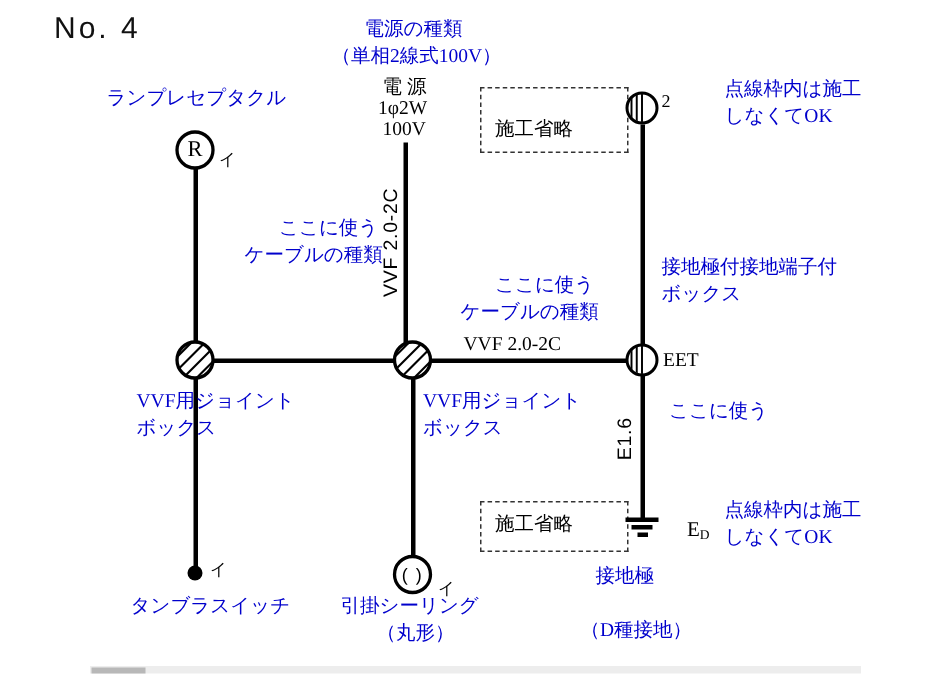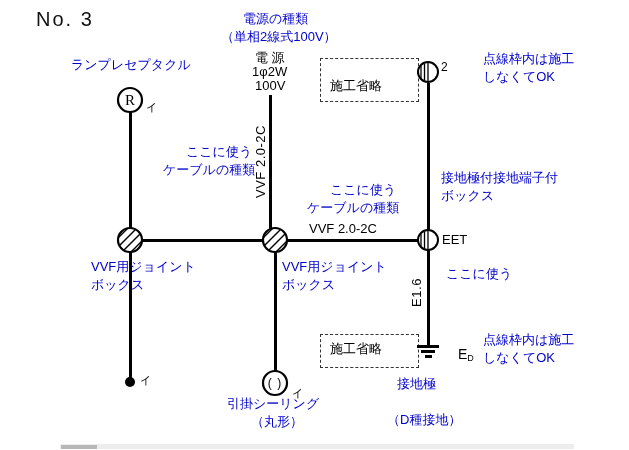--- a/index.html
+++ b/index.html
@@ -1,18 +1,18 @@
 <!DOCTYPE html>
 <html><head>
 <meta charset="utf-8">
 <style>
   html,body{margin:0;padding:0;background:#ffffff;}
   body{font-family:"Liberation Sans","DejaVu Sans",sans-serif;}
   #canvas{position:relative;width:629px;height:450px;background:#ffffff;overflow:hidden;}
-  .t{position:absolute;white-space:nowrap;font-size:13px;line-height:1.2;color:#000;}
+  .t{position:absolute;white-space:nowrap;font-size:13px;line-height:1.2;color:#000;font-family:Liberation Serif, serif;}
   .blue{color:#0000cc;}
   .small{font-size:11px;}
   .title{position:absolute;font-size:20px;letter-spacing:2px;color:#111;font-weight:500;white-space:nowrap;}
   .wire{position:absolute;background:#000;}
   .dashbox{position:absolute;border:1.5px dashed #333;background:transparent;}
   .vtext{position:absolute;font-size:13px;color:#000;text-align:center;transform:rotate(-90deg);transform-origin:center center;white-space:nowrap;letter-spacing:0.5px;height:15px;line-height:15px;}
   .sym{position:absolute;}
   .letter{position:absolute;left:0;top:0;width:100%;height:100%;display:flex;align-items:center;justify-content:center;color:#000;}
   .letter-r{font-family:"Liberation Serif","DejaVu Serif",serif;font-size:15px;}
   .letter-paren{font-size:12px;letter-spacing:1px;padding-bottom:1px;}
@@ -116,21 +116,21 @@
     </svg>
     <span class="letter letter-paren">( )</span>
   </div>
 
   <div class="dot" style="left:125px;top:377px"></div>
 
   <div class="gbar" style="left:417px;top:345px;width:22px"></div>
   <div class="gbar" style="left:421px;top:350px;width:14px"></div>
   <div class="gbar" style="left:425px;top:355px;width:7px"></div>
 
-  <div class="title" style="left:36px;top:8px">No. 3</div>
+  <div class="title" style="left:36px;top:8px">No. 4</div>
 
   <div class="t blue" style="left:243px;top:11px">電源の種類</div>
   <div class="t blue" style="left:221px;top:29px">（単相2線式100V）</div>
   <div class="t" style="left:255px;top:50px">電 源</div>
   <div class="t" style="left:252px;top:64px">1φ2W</div>
   <div class="t" style="left:255px;top:78px">100V</div>
 
   <div class="t blue" style="left:186px;top:144px">ここに使う</div>
   <div class="t blue" style="left:163px;top:162px">ケーブルの種類</div>
   <div class="vtext" style="left:215px;top:154px;width:90px">VVF 2.0-2C</div>
@@ -160,20 +160,21 @@
   <div class="t blue" style="left:446px;top:266px">ここに使う</div>
 
   <div class="t" style="left:330px;top:341px">施工省略</div>
   <div class="t blue" style="left:483px;top:332px">点線枠内は施工</div>
   <div class="t blue" style="left:483px;top:350px">しなくてOK</div>
   <div class="t ed" style="left:458px;top:346px"><span>E</span><span class="sub">D</span></div>
   <div class="t blue" style="left:397px;top:376px">接地極</div>
   <div class="t blue" style="left:387px;top:412px">（D種接地）</div>
 
   <div class="t small" style="left:140px;top:374px">イ</div>
+  <div class="t blue" style="left:87px;top:396px">タンブラスイッチ</div>
   <div class="t small" style="left:292px;top:387px">イ</div>
   <div class="t blue" style="left:227px;top:396px">引掛シーリング</div>
   <div class="t blue" style="left:251px;top:414px">（丸形）</div>
 
   <div class="sb-track" style="left:60px;top:444px;width:514px;height:5px">
     <div class="sb-thumb" style="left:1px;top:0.5px;width:36px;height:4px"></div>
   </div>
 
 </div>
 

